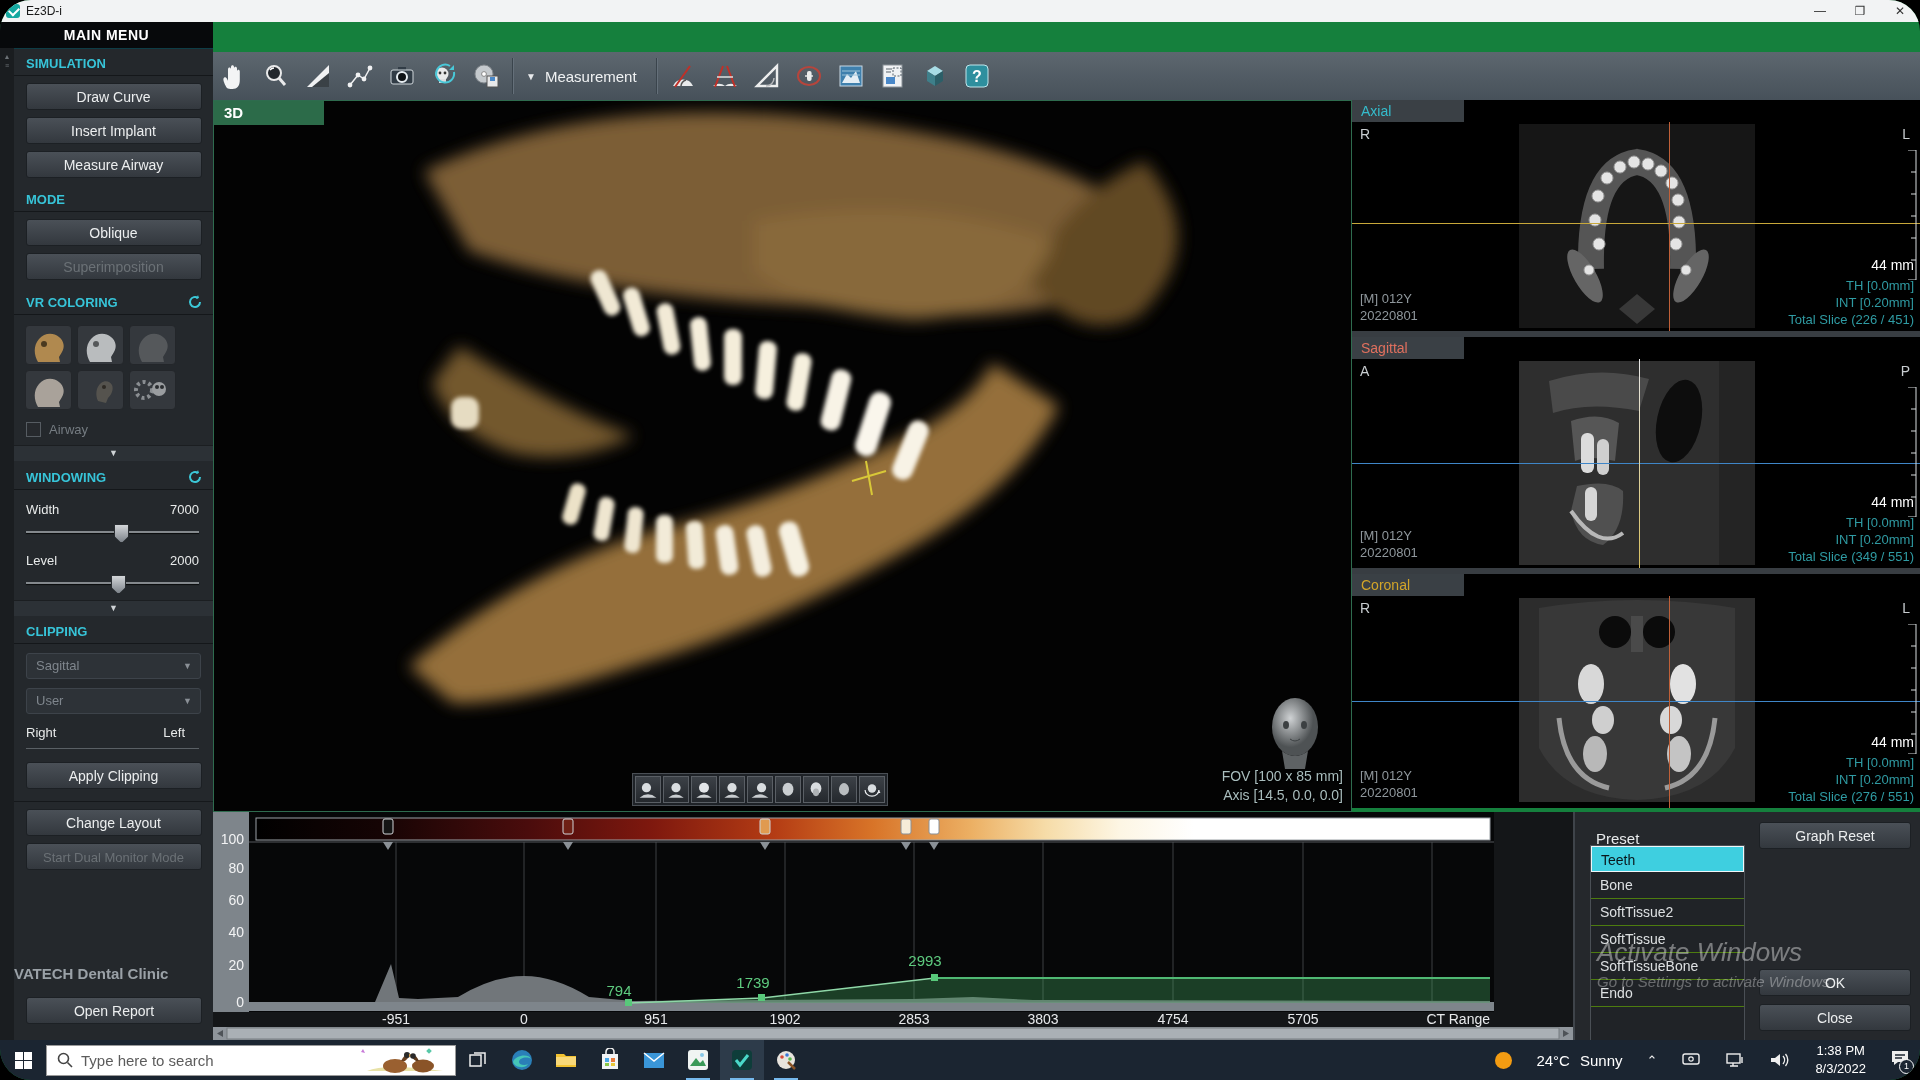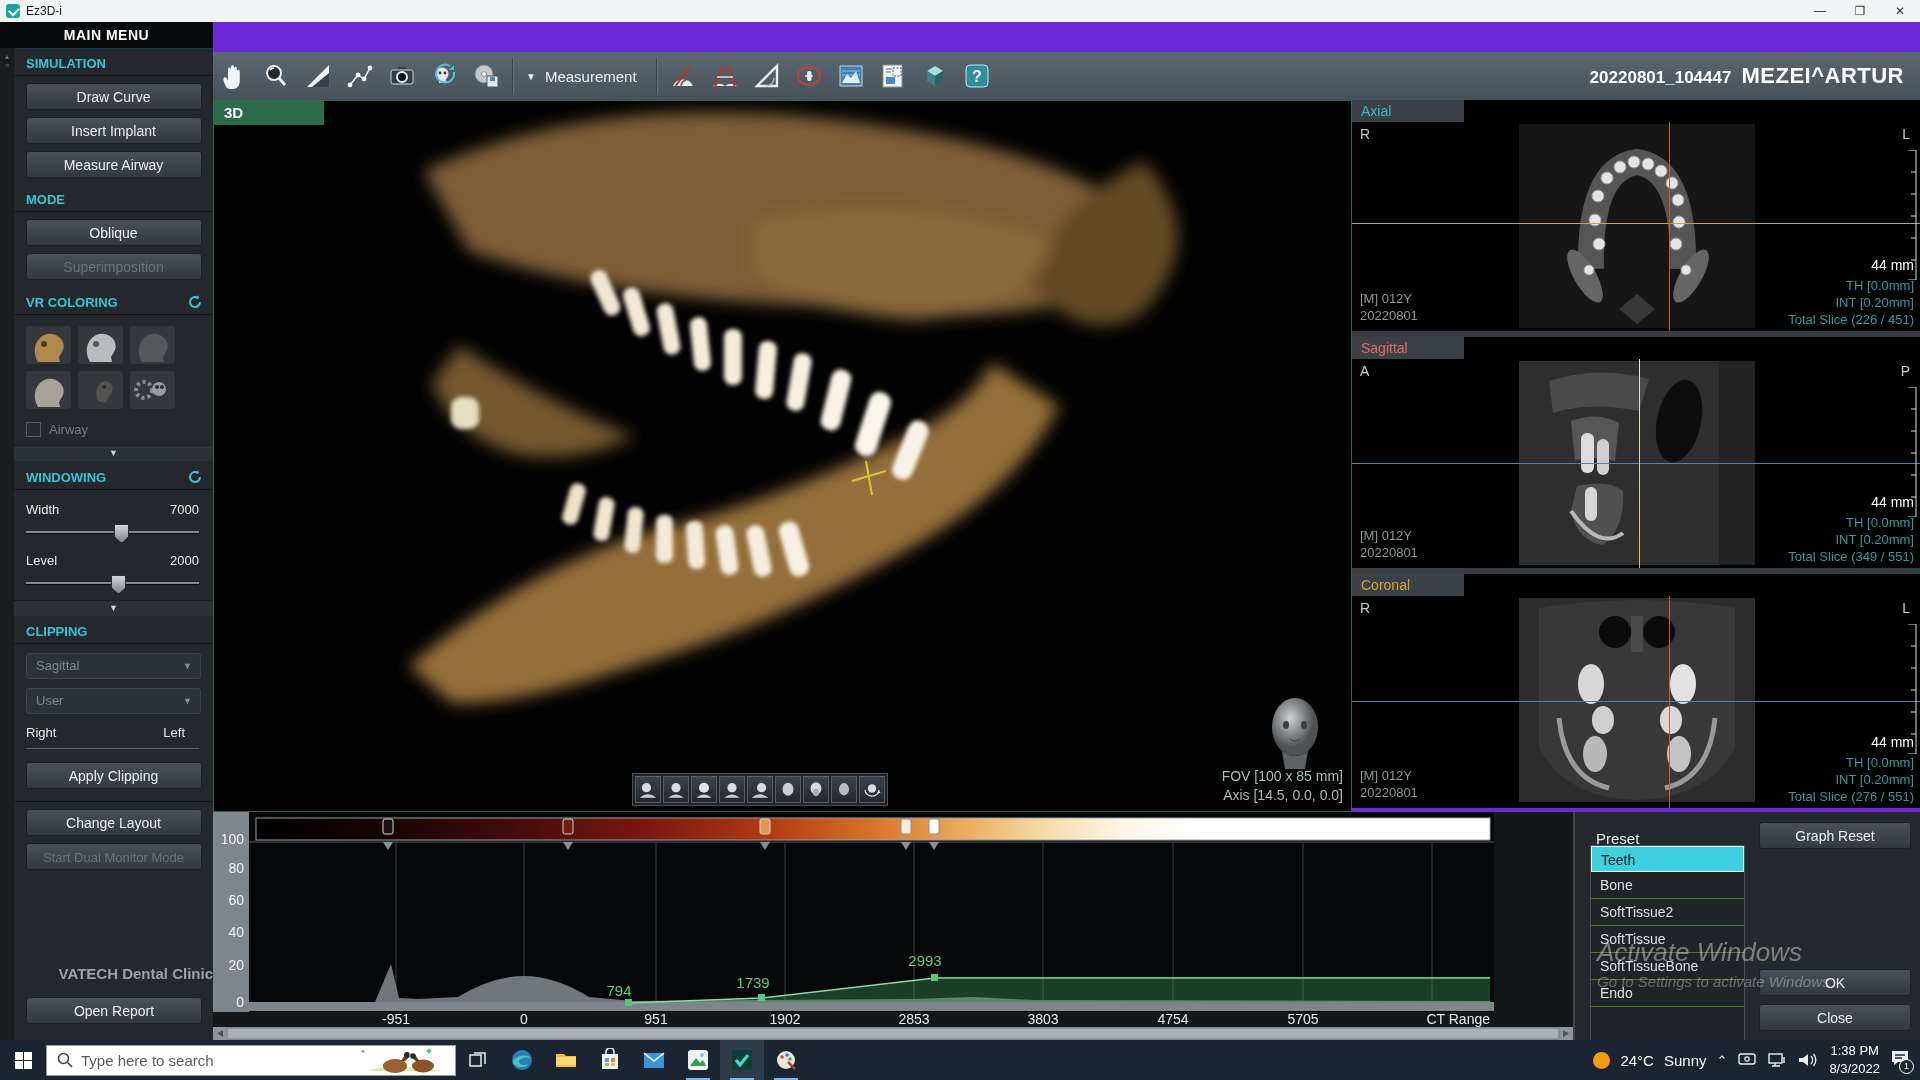--- a/index.html
+++ b/index.html
@@ -1,17 +1,17 @@
 <!DOCTYPE html>
 <html><head>
 <meta charset="utf-8">
 <style>
   html,body{margin:0;padding:0;background:#000;}
-  .stage{position:relative;width:1920px;height:1080px;overflow:hidden;background:#6d28d9;
-         font-family:"Liberation Sans",sans-serif;-webkit-font-smoothing:antialiased;}
+  .stage{position:relative;width:1920px;height:1080px;overflow:hidden;background:#15803d;
+         font-family:"Liberation Sans",sans-serif;border-radius:31px;-webkit-font-smoothing:antialiased;}
   
   .titlebar{position:absolute;left:0;top:0;right:0;height:22px;background:#f2f3f4;display:flex;align-items:center;z-index:30;}
   .app-logo{width:14px;height:14px;margin:0 6px 0 6px;border-radius:3px;background:#15a8a0;position:relative;}
   .app-logo:after{content:"";position:absolute;left:3px;top:3px;width:8px;height:5px;border-left:2px solid #fff;border-bottom:2px solid #fff;transform:rotate(-45deg);}
   .app-title{font-size:12px;color:#1a1a1a;}
   .win-controls{margin-left:auto;display:flex;height:22px;}
   .win-btn{width:40px;text-align:center;font-size:12px;line-height:22px;color:#333;}
   
   .sidebar{position:absolute;left:0;top:22px;width:213px;bottom:40px;background:#24282c;z-index:20;}
   .mainmenu{height:26px;background:#07090b;color:#fff;font-weight:bold;font-size:14px;display:flex;align-items:center;justify-content:center;border-bottom:1px solid #0d3d46;letter-spacing:.5px;}
@@ -33,21 +33,21 @@
   .slider-row{display:flex;justify-content:space-between;padding:12px 14px 0 12px;color:#e8eaea;font-size:13px;}
   .slider-track{position:relative;margin:6px 14px 0 12px;height:18px;}
   .track-line{position:absolute;left:0;right:0;top:8px;height:2px;background:#84898d;box-shadow:0 1px 1px #0a0c0d;}
   .thumb-handle{position:absolute;top:1px;width:13px;height:17px;background:linear-gradient(#d3d6d9,#7d838a);border:1px solid #2a2e32;
         clip-path:polygon(0 0,100% 0,100% 62%,50% 100%,0 62%);}
   .dropdown{margin:9px 12px 0 12px;height:26px;background:#2d3237;border:1px solid #3d434a;border-radius:3px;color:#7f868d;font-size:13px;line-height:24px;padding:0 9px;position:relative;box-sizing:border-box;}
   .dd-chev{position:absolute;right:8px;top:0;font-size:9px;color:#8a9096;}
   .lr-row{display:flex;justify-content:space-between;padding:11px 28px 0 12px;color:#e8eaea;font-size:13px;}
   .lr-track{margin:8px 14px 0 12px;height:1px;background:#5a6065;}
   .divider{height:1px;background:#15181b;margin:12px 0 0 0;}
-  .clinic{position:absolute;left:0;right:0;bottom:58px;text-align:right;color:#9aa1a7;font-weight:bold;font-size:15px;}
+  .clinic{position:absolute;left:0;right:0;bottom:58px;text-align:left;color:#9aa1a7;font-weight:bold;font-size:15px;}
   .open-report{position:absolute;left:12px;bottom:16px;margin:0;}
   
   .tabs{position:absolute;top:22px;left:213px;right:0;height:30px;background:#49535b;display:flex;z-index:10;}
   .tab{width:134px;height:30px;line-height:30px;text-align:center;background:#1f2428;color:#c6cacd;font-size:14px;border-right:1px solid #0d0f11;box-sizing:border-box;}
   .tab.active{background:#363f46;color:#3bd2e2;font-weight:bold;}
   .toolbar{position:absolute;top:52px;left:213px;right:0;height:48px;background:linear-gradient(#5d676f,#47515a);display:flex;align-items:center;z-index:10;}
   .ticon{width:42px;height:40px;display:flex;align-items:center;justify-content:center;}
   .tsep{width:1px;height:36px;background:#3a444c;box-shadow:1px 0 0 #65707a;margin:0 5px;}
   .meas{display:flex;align-items:center;color:#f0f2f3;font-size:15px;gap:9px;padding:0 14px 0 8px;}
   .meas .chev{font-size:10px;color:#e8eaec;}
@@ -96,21 +96,21 @@
   .taskbar{position:absolute;left:0;bottom:0;width:1920px;height:40px;background:#1b2531;display:flex;align-items:center;z-index:40;}
   .tb-start{width:46px;height:40px;display:flex;align-items:center;justify-content:center;}
   .winlogo{display:grid;grid-template-columns:8px 8px;grid-template-rows:8px 8px;gap:1px;}
   .winlogo i{background:#fff;}
   .tb-search{width:410px;height:31px;background:#fff;border:1px solid #9a9a9a;display:flex;align-items:center;gap:8px;padding-left:10px;position:relative;box-sizing:border-box;}
   .search-text{color:#5c5c5c;font-size:15px;}
   .search-art{position:absolute;right:2px;top:1px;}
   .tb-app{width:44px;height:40px;display:flex;align-items:center;justify-content:center;position:relative;}
   .tb-app.active{background:#2d3b4a;}
   .tb-underline{position:absolute;bottom:0;left:10px;right:10px;height:2px;background:#76b9ed;}
-  .tray{margin-left:auto;display:flex;align-items:center;gap:10px;padding-right:10px;color:#fff;}
+  .tray{margin-left:auto;display:flex;align-items:center;gap:24px;padding-right:10px;color:#fff;}
   .sun{width:17px;height:17px;border-radius:50%;background:#f39c12;}
   .weather-text{font-size:15px;color:#fff;display:flex;gap:10px;}
   .chevup{font-size:13px;color:#eee;}
   .clock{font-size:13px;text-align:center;line-height:1.35;color:#fff;}
   .badge{position:absolute;right:-4px;bottom:-3px;width:13px;height:13px;border-radius:50%;background:#1b2531;border:1px solid #fff;color:#fff;font-size:9px;line-height:13px;text-align:center;}
 </style>
 </head>
 <body>
 
 <div class="stage">
@@ -344,24 +344,20 @@
           <polygon points="7,10 15,15 15,25 7,20" fill="#3e7f8a"></polygon>
           <polygon points="15,15 23,10 23,20 15,25" fill="#2c5f68"></polygon>
         </svg>
       </div>
     <div class="ticon">
         <svg width="30" height="30" viewBox="0 0 30 30">
           <rect x="4" y="4" width="22" height="22" rx="4" fill="#2e8f9e" stroke="#bfe6ec"></rect>
           <text x="15" y="21" font-size="16" font-weight="bold" fill="#fff" text-anchor="middle" font-family="Liberation Sans, sans-serif">?</text>
         </svg>
       </div>
-    <div class="patient">
-      <span class="pid">20220801_104447</span>
-      <span class="pname">MEZEI^ARTUR</span>
-    </div>
   </div>
 
   <div class="viewport">
     <div class="v3d-label">3D</div>
     <svg width="1137" height="710" viewBox="0 0 1137 710">
       <defs>
         <filter id="b6">
             <feGaussianBlur stdDeviation="8"></feGaussianBlur>
           </filter>
         <filter id="b2">

